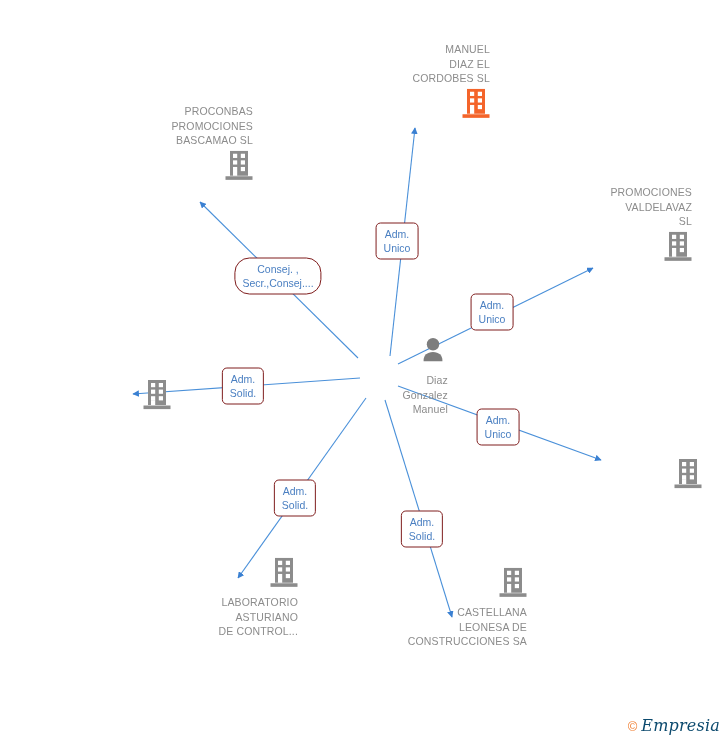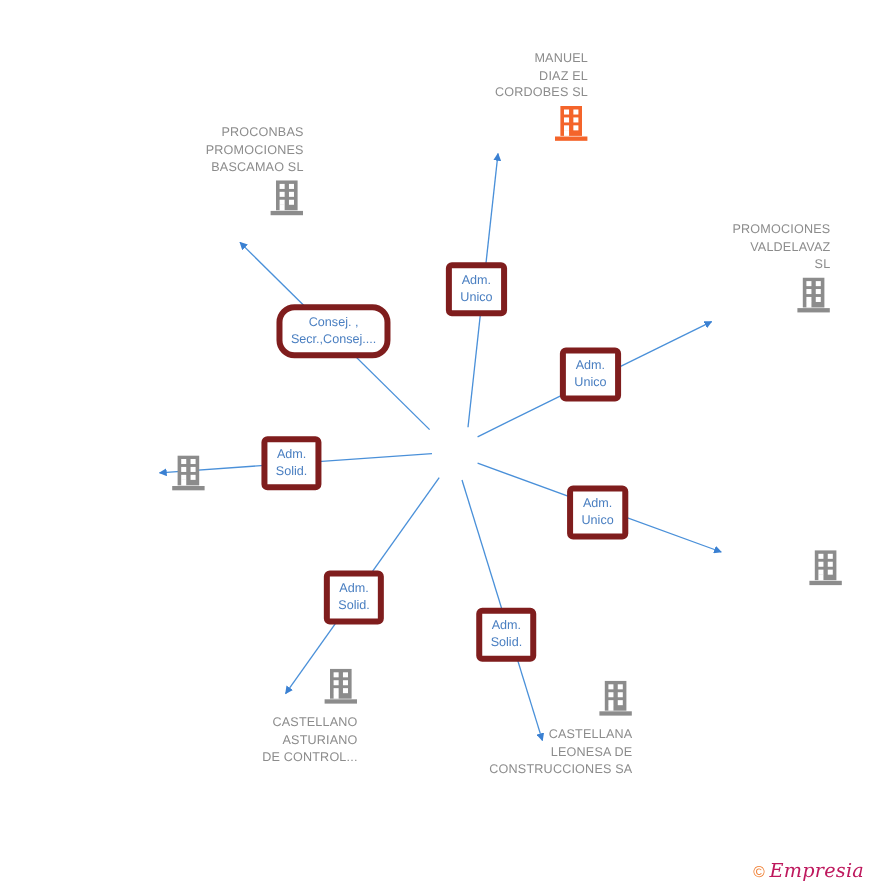--- a/index.html
+++ b/index.html
@@ -21,21 +21,21 @@
     font-size:10.5px;line-height:14.5px;color:#8c8c8c;
     letter-spacing:.15px;white-space:pre-line;
   }
   .node.caption-top .caption{margin-bottom:3px;}
   .node.caption-bottom .caption{margin-top:3px;}
 
   
   .chip{
     position:absolute;transform:translate(-50%,-50%);
     background:#ffffff;
-    border:5px solid #7f1d1d;
+    border:1px solid #7f1d1d;
     border-radius:5px;
     color:#4a7fc1;
     font-size:10.5px;line-height:14px;
     padding:3px 7px 4px 7px;
     text-align:center;
     white-space:pre-line;
     box-sizing:border-box;
   }
 
   
@@ -44,21 +44,21 @@
     display:flex;align-items:center;gap:4px;
     user-select:none;
   }
   .watermark .copy{
     font-size:13px;color:#f07c2e;line-height:1;
   }
   .watermark .brand{
     font-family:"DejaVu Serif", serif;
     font-style:italic;
     font-size:16px;
-    color:#be185d;
+    color:#0c4a6e;
     line-height:1;
     letter-spacing:.2px;
   }
 </style>
 </head>
 <body>
 
 <div id="graph">
 
   <svg class="edges" viewBox="0 0 728 740" width="728" height="740" xmlns="http://www.w3.org/2000/svg">
@@ -71,20 +71,31 @@
         <line x1="390" y1="356" x2="415" y2="128" marker-end="url(#arrowhead)"></line>
         <line x1="358" y1="358" x2="200" y2="202" marker-end="url(#arrowhead)"></line>
         <line x1="398" y1="364" x2="593" y2="268" marker-end="url(#arrowhead)"></line>
         <line x1="360" y1="378" x2="133" y2="394" marker-end="url(#arrowhead)"></line>
         <line x1="398" y1="386" x2="601" y2="460" marker-end="url(#arrowhead)"></line>
         <line x1="366" y1="398" x2="238" y2="578" marker-end="url(#arrowhead)"></line>
         <line x1="385" y1="400" x2="452" y2="617" marker-end="url(#arrowhead)"></line>
       </g>
   </svg>
 
+  <div class="node caption-bottom" id="center-node" style="left:378px;top:376px;">
+    <span class="icon">
+      <svg width="30" height="30" viewBox="0 0 30 30" xmlns="http://www.w3.org/2000/svg">
+        <circle cx="15" cy="8.5" r="6.2" fill="#7d7d7d"></circle>
+        <path d="M15 16.2c-6 0-9.4 3.6-9.4 8.1v1.2h18.8v-1.2c0-4.5-3.4-8.1-9.4-8.1z" fill="#7d7d7d"></path>
+      </svg>
+    </span>
+    <div class="caption">Diaz
+Gonzalez
+Manuel</div>
+  </div>
 
   <div id="node-layer">
       <div class="node caption-top" style="left: 420px; top: 82px;">
         <div class="caption">MANUEL
 DIAZ EL
 CORDOBES SL</div>
         <span class="icon"><svg width="28" height="30" viewBox="0 0 28 30" xmlns="http://www.w3.org/2000/svg">
             <rect x="5" y="0" width="18" height="25" fill="#f4642a"></rect>
             <rect x="0.5" y="25.5" width="27" height="3.6" fill="#f4642a"></rect>
             <rect x="8" y="3" width="4.2" height="4.2" fill="#ffffff"></rect>
@@ -159,21 +170,21 @@
             <rect x="5" y="0" width="18" height="25" fill="#8c8c8c"></rect>
             <rect x="0.5" y="25.5" width="27" height="3.6" fill="#8c8c8c"></rect>
             <rect x="8" y="3" width="4.2" height="4.2" fill="#ffffff"></rect>
             <rect x="15.8" y="3" width="4.2" height="4.2" fill="#ffffff"></rect>
             <rect x="8" y="9.6" width="4.2" height="4.2" fill="#ffffff"></rect>
             <rect x="15.8" y="9.6" width="4.2" height="4.2" fill="#ffffff"></rect>
             <rect x="8" y="16.2" width="4.2" height="4.2" fill="#ffffff"></rect>
             <rect x="15.8" y="16.2" width="4.2" height="4.2" fill="#ffffff"></rect>
             <rect x="8" y="20.2" width="4.2" height="4.8" fill="#ffffff"></rect>
           </svg></span>
-        <div class="caption">CASTELLANO
+        <div class="caption">LABORATORIO
 ASTURIANO
 DE CONTROL...</div>
       </div>
       <div class="node caption-bottom" style="left: 457px; top: 608px;">
         <span class="icon"><svg width="28" height="30" viewBox="0 0 28 30" xmlns="http://www.w3.org/2000/svg">
             <rect x="5" y="0" width="18" height="25" fill="#8c8c8c"></rect>
             <rect x="0.5" y="25.5" width="27" height="3.6" fill="#8c8c8c"></rect>
             <rect x="8" y="3" width="4.2" height="4.2" fill="#ffffff"></rect>
             <rect x="15.8" y="3" width="4.2" height="4.2" fill="#ffffff"></rect>
             <rect x="8" y="9.6" width="4.2" height="4.2" fill="#ffffff"></rect>

